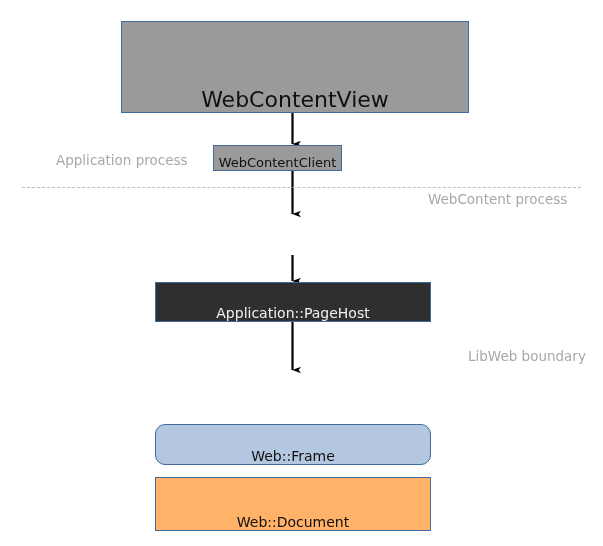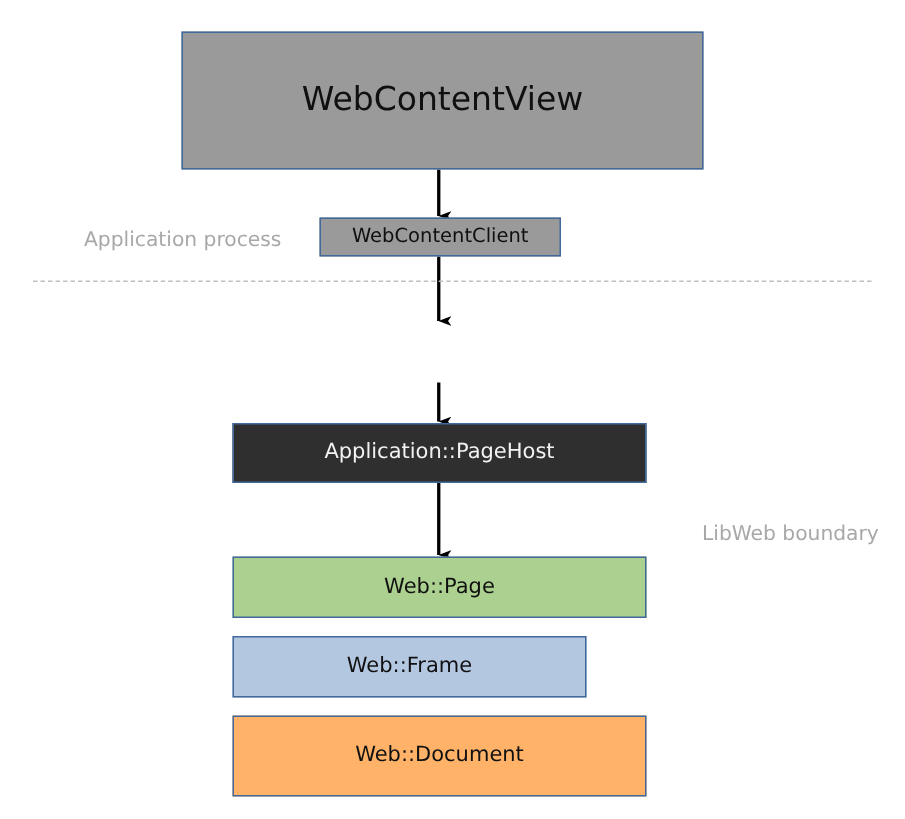--- a/index.html
+++ b/index.html
@@ -13,39 +13,39 @@
     height: 546px;
     background: #ffffff;
     font-family: "DejaVu Sans", sans-serif;
     overflow: hidden;
   }
   .node {
     position: absolute;
     box-sizing: border-box;
     border: 1px solid #41699b;
     display: flex;
-    align-items: center;
+    align-items: flex-end;
     justify-content: center;
     text-align: center;
     line-height: 1.1;
     white-space: nowrap;
   }
   .node-label {
     display: block;
   }
 
   
   #node-webcontentview {
     left: 121px; top: 21px; width: 348px; height: 92px;
     background: #9a9a9a;
     color: #101010;
     font-size: 22px;
   }
   #node-webcontentclient {
-    left: 213px; top: 145px; width: 161px; height: 26px;
+    left: 213px; top: 145px; width: 129px; height: 26px;
     background: #9a9a9a;
     color: #101010;
     font-size: 13px;
   }
   #node-clientconnection {
     left: 155px; top: 215px; width: 276px; height: 40px;
     background: #2f2f2f;
     color: #f2f2f2;
     font-size: 14px;
   }
@@ -55,24 +55,25 @@
     color: #f2f2f2;
     font-size: 14px;
   }
   #node-webpage {
     left: 155px; top: 371px; width: 276px; height: 41px;
     background: #abd08f;
     color: #101010;
     font-size: 14px;
   }
   #node-webframe {
-    left: 155px; top: 424px; width: 236px; height: 41px;
+    left: 155px; top: 424px; width: 276px; height: 41px;
     background: #b4c7e0;
     color: #101010;
     font-size: 14px;
+    border-radius: 10px;
   }
   #node-webdocument {
     left: 155px; top: 477px; width: 276px; height: 54px;
     background: #ffb268;
     color: #101010;
     font-size: 14px;
   }
 
   
   .arrow {
@@ -120,39 +121,37 @@
 
     <line x1="292.5" y1="255" x2="292.5" y2="281" stroke="#000000" stroke-width="2.2" marker-end="url(#arrowhead)"></line>
 
     <line x1="292.5" y1="322" x2="292.5" y2="370" stroke="#000000" stroke-width="2.2" marker-end="url(#arrowhead)"></line>
   </svg>
 
   <div class="divider" id="divider-process"></div>
 
   <div class="boundary-label" id="label-application-process">Application process</div>
 
+  <div class="boundary-label" id="label-webcontent-process">WebContent process</div>
 
   <div class="boundary-label" id="label-libweb-boundary">LibWeb boundary</div>
 
   <div class="node" id="node-webcontentview">
     <span class="node-label">WebContentView</span>
   </div>
 
   <div class="node" id="node-webcontentclient">
     <span class="node-label">WebContentClient</span>
   </div>
 
 
   <div class="node" id="node-pagehost">
     <span class="node-label">Application::PageHost</span>
   </div>
 
-  <div class="node" id="node-webpage">
-    <span class="node-label">Web::Page</span>
-  </div>
 
   <div class="node" id="node-webframe">
     <span class="node-label">Web::Frame</span>
   </div>
 
   <div class="node" id="node-webdocument">
     <span class="node-label">Web::Document</span>
   </div>
 
 </div>

